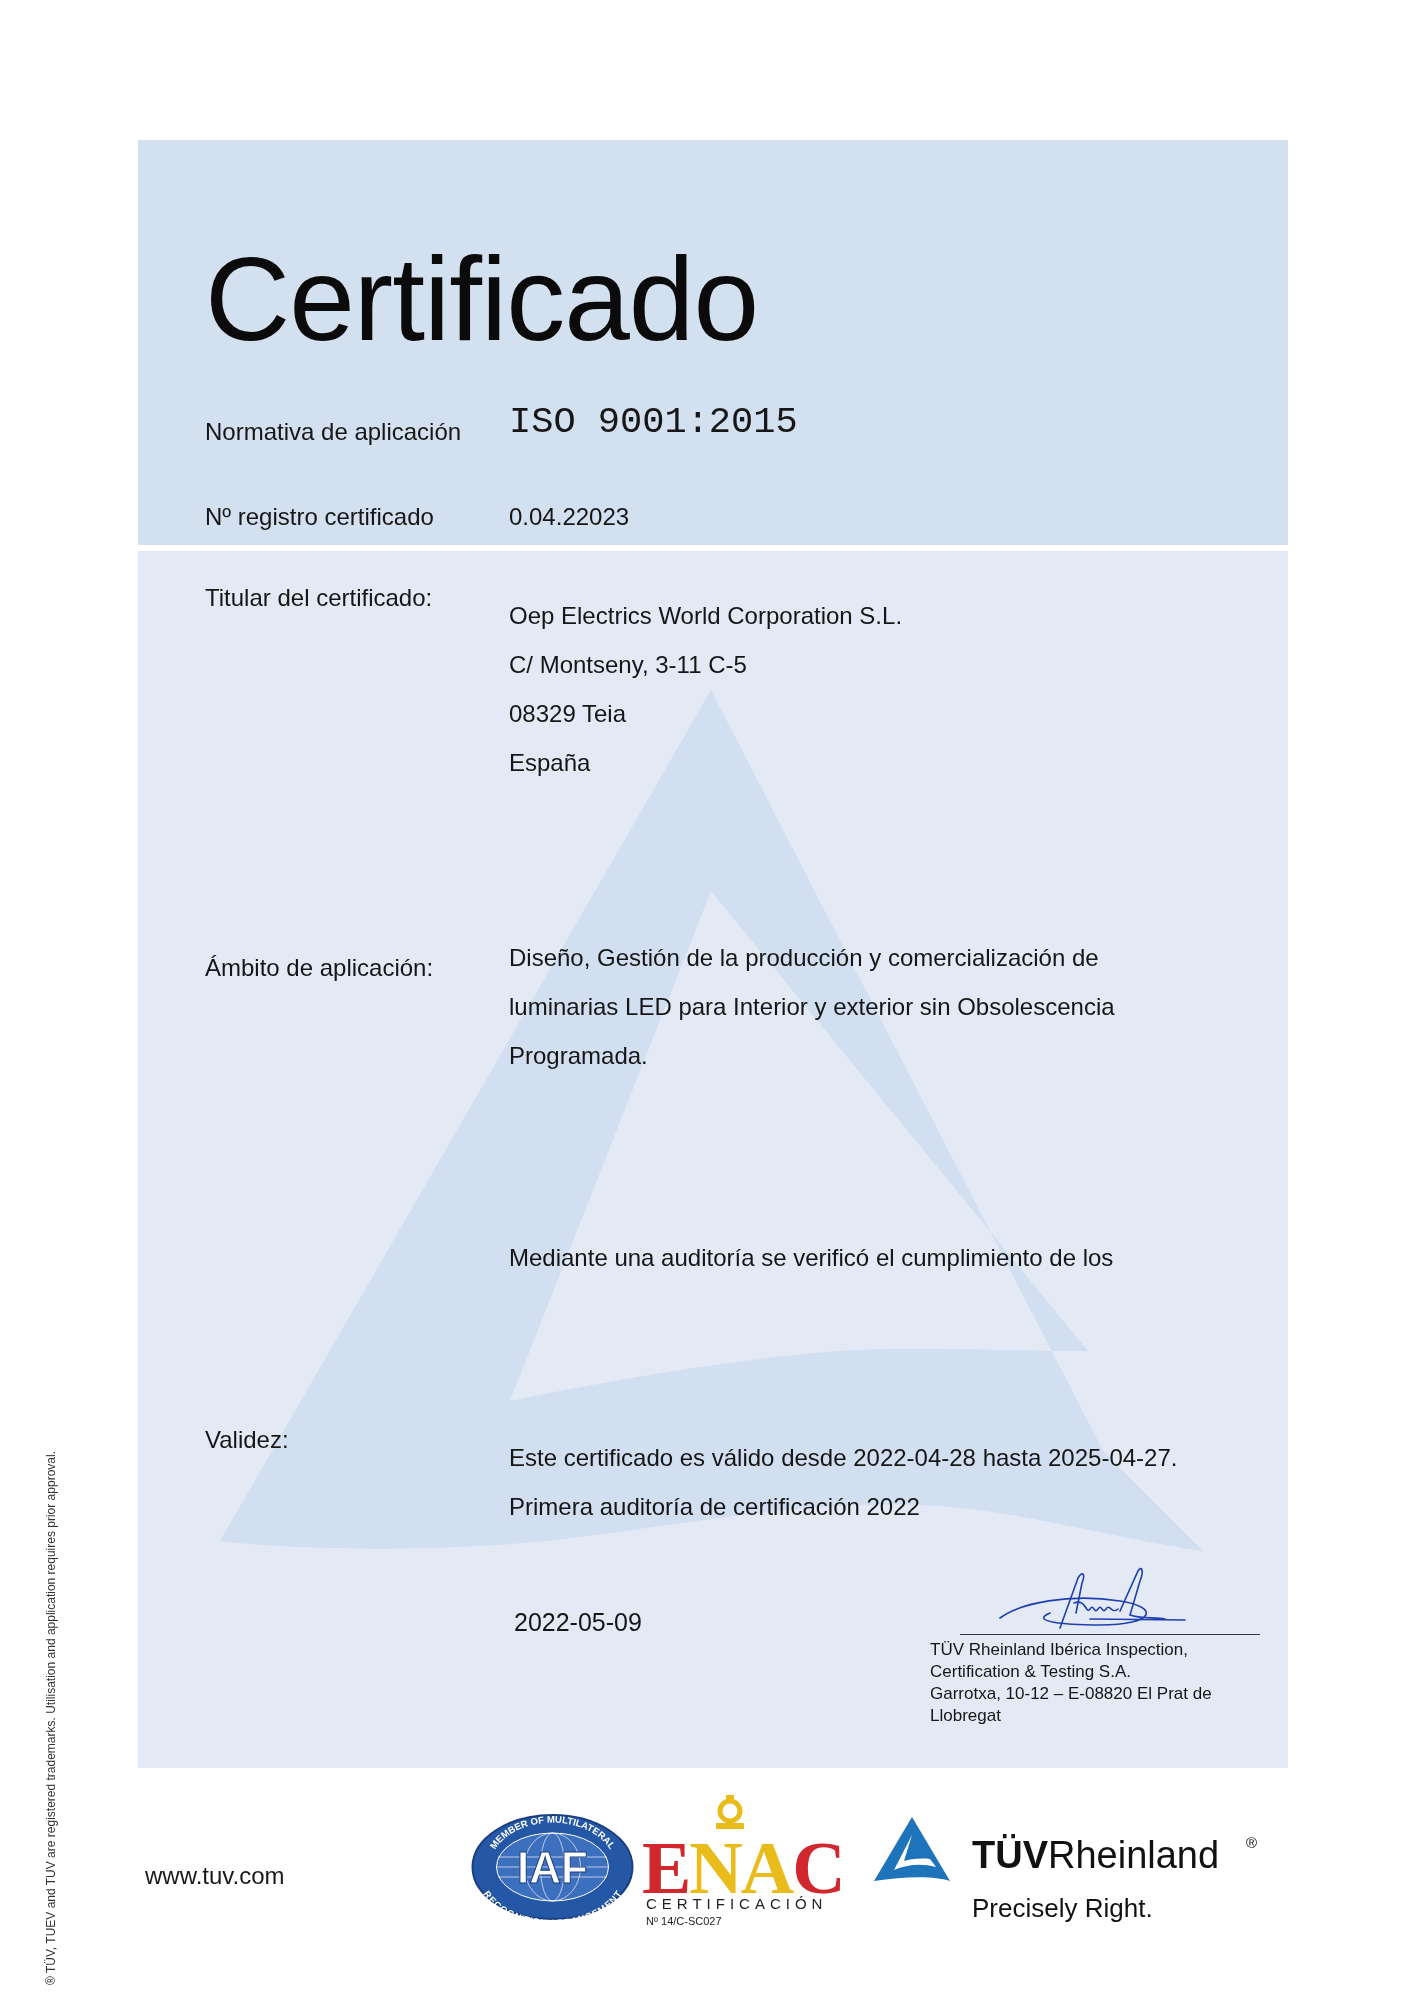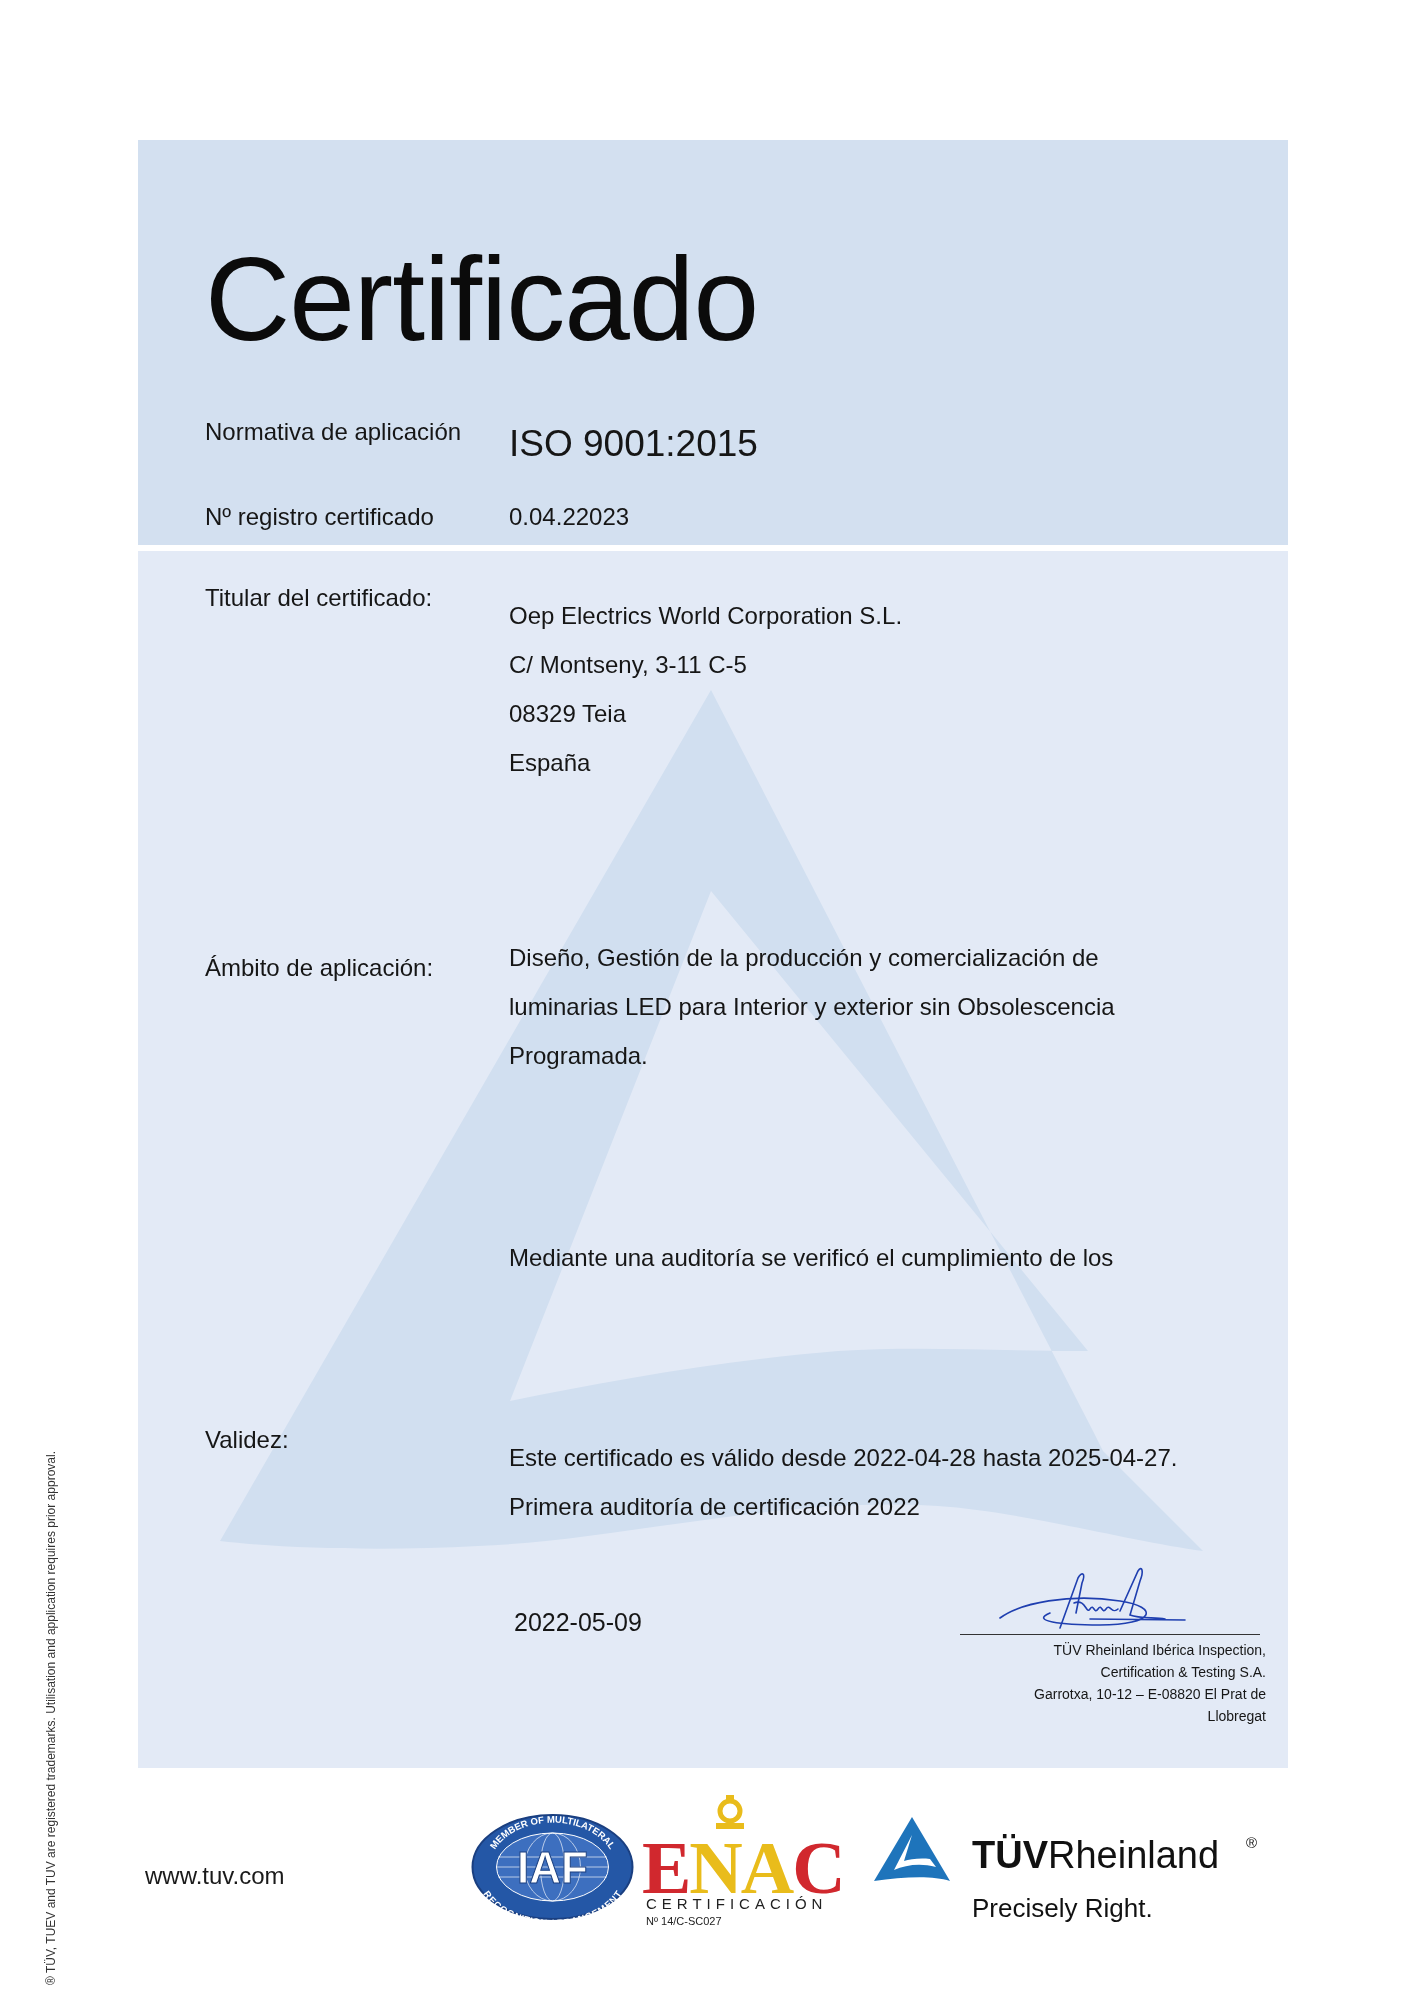--- a/index.html
+++ b/index.html
@@ -23,22 +23,22 @@
     letter-spacing:-1px; line-height:1; color:#0b0b0b;
   }
   .lbl { position:absolute; left:205px; font-size:24px; line-height:31px; color:#161616; }
   .val { position:absolute; left:509px; font-size:24px; line-height:31px; color:#161616; }
   .val.big { font-size:37px; line-height:44px; }
   .val.multi div { white-space:nowrap;margin-top:18px; }
   .date { position:absolute; left:514px; top:1608px; font-size:25px; }
   .sig-block { position:absolute; left:930px; top:1565px; width:336px; }
   .sig-line { position:absolute; left:30px; top:69px; width:300px; height:1px; background:#333; }
   .issuer {
-    position:absolute; right:0; top:74px; width:336px; text-align:right;
-    font-size:14px; line-height:22px; color:#161616;
+    position:absolute; right:0; top:74px; width:336px; text-align:left;
+    font-size:17px; line-height:22px; color:#161616;
   }
   .footer-url { position:absolute; left:145px; top:1862px; font-size:24px; color:#1a1a1a; }
   .side-note {
     position:absolute; left:44px; top:1985px; transform-origin:0 0; transform:rotate(-90deg);
     font-size:12px; color:#333; white-space:nowrap;
   }
   .iaf { position:absolute; left:470px; top:1812px;text-align:right; }
   .enac { position:absolute; left:640px; top:1795px; width:190px; height:130px; }
   .enac-word { position:absolute; left:2px; top:36px; font-family:"Liberation Serif","DejaVu Serif",serif;
                font-weight:700; font-size:74px; line-height:1; letter-spacing:-2px; }
@@ -71,21 +71,21 @@
          L372 850
          C470 830 580 810 700 800
          C780 795 860 800 950 800
          Z"></path>
   </svg>
 </div>
 
 <div class="title">Certificado</div>
 
 <div class="lbl" style="top:416px;">Normativa de aplicación</div>
-<div class="val big" style="top:422px;">ISO 9001:2015</div>
+<div class="val big" style="top:400px;font-family:Liberation Mono, monospace;">ISO 9001:2015</div>
 
 <div class="lbl" style="top:501px;">Nº registro certificado</div>
 <div class="val" style="top:501px;">0.04.22023</div>
 
 <div class="lbl" style="top:582px;">Titular del certificado:</div>
 <div class="val multi" style="top:582px;">
   <div>Oep Electrics World Corporation S.L.</div>
   <div>C/ Montseny, 3-11 C-5</div>
   <div>08329 Teia</div>
   <div>España</div>

